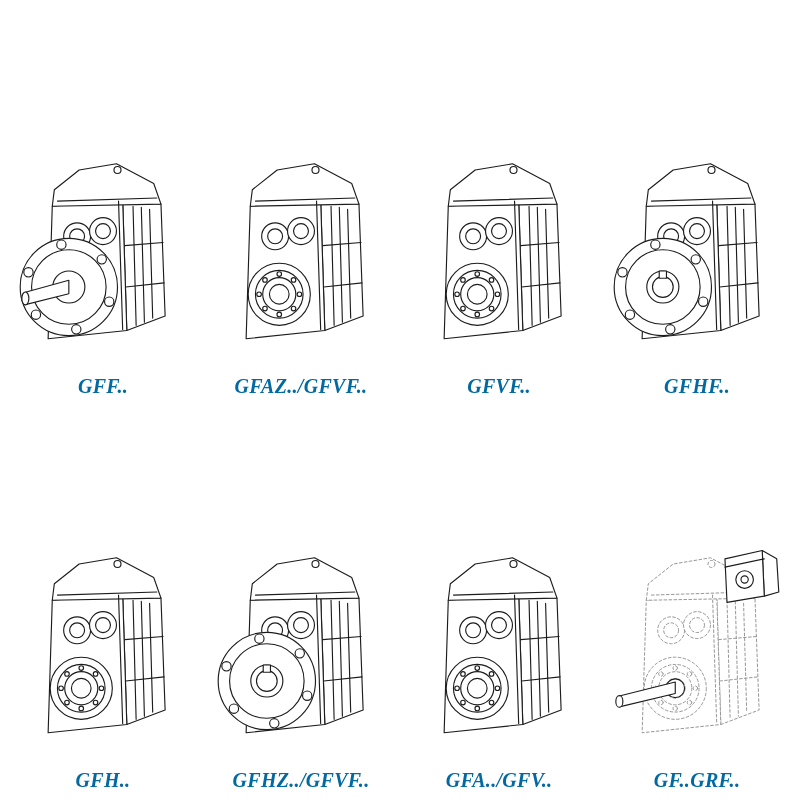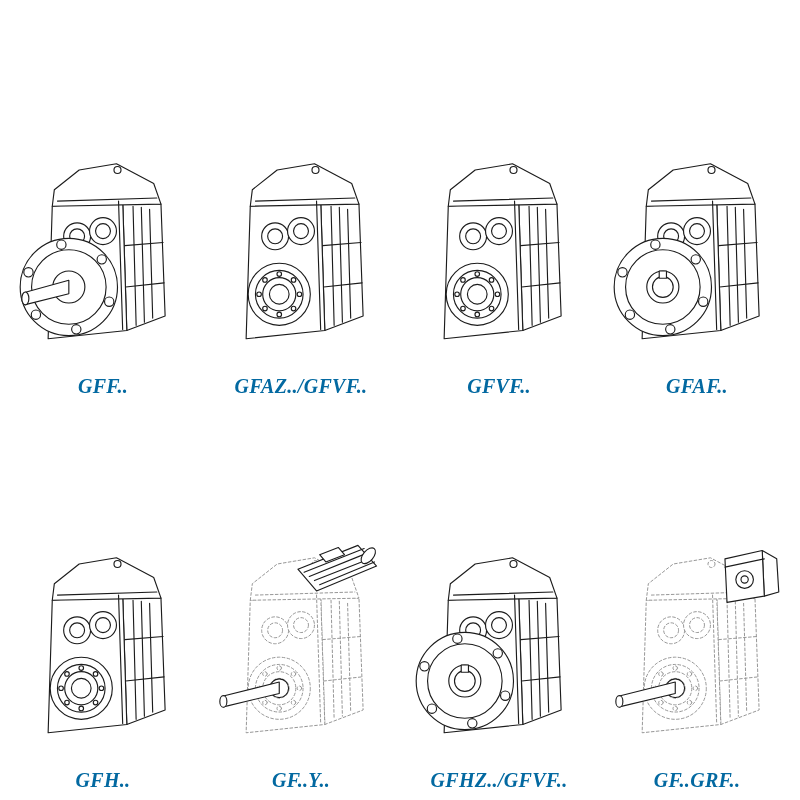--- a/index.html
+++ b/index.html
@@ -178,69 +178,65 @@
     <div class="drawwrap">
       <svg class="draw" viewBox="0 0 170 210" role="img" aria-label="gearbox-solid-output-flange-hollow-shaft">
         <g class="solid">
             <use href="#hsg"></use>
             <use href="#topc"></use>
             <use href="#flg"></use>
             <use href="#flgH"></use>
           </g>
       </svg>
     </div>
-    <figcaption class="caption">GFAF..</figcaption>
+    <figcaption class="caption">GFHF..</figcaption>
   </figure>
 
   <figure class="cell">
     <div class="drawwrap">
       <svg class="draw" viewBox="0 0 170 210" role="img" aria-label="gearbox-solid-hollow-output-shaft">
         <g class="solid">
             <use href="#hsg"></use>
             <use href="#topc"></use>
             <use href="#rings"></use>
           </g>
       </svg>
     </div>
     <figcaption class="caption">GFH..</figcaption>
   </figure>
 
 
 
-  <figure class="cell">
-    <div class="drawwrap">
-      <svg class="draw" viewBox="0 0 170 210" role="img" aria-label="gearbox-phantom-with-mounted-motor">
-        <g class="dash">
-            <use href="#hsg"></use>
-            <use href="#topc"></use>
-            <use href="#rings"></use>
-          </g>
-        <g class="solid">
-            <use href="#motor"></use>
-            <use href="#outshaft"></use>
-          </g>
-      </svg>
-    </div>
-    <figcaption class="caption">GF..Y..</figcaption>
-  </figure>
 
   <figure class="cell">
     <div class="drawwrap">
       <svg class="draw" viewBox="0 0 170 210" role="img" aria-label="gearbox-solid-output-flange-hollow-shaft">
         <g class="solid">
             <use href="#hsg"></use>
             <use href="#topc"></use>
             <use href="#flg"></use>
             <use href="#flgH"></use>
           </g>
       </svg>
     </div>
     <figcaption class="caption">GFHZ../GFVF..</figcaption>
   </figure>
 
+  <figure class="cell">
+    <div class="drawwrap">
+      <svg class="draw" viewBox="0 0 170 210" role="img" aria-label="gearbox-solid-hollow-output-shaft">
+        <g class="solid">
+            <use href="#hsg"></use>
+            <use href="#topc"></use>
+            <use href="#rings"></use>
+          </g>
+      </svg>
+    </div>
+    <figcaption class="caption">GFA../GFV..</figcaption>
+  </figure>
 
   <figure class="cell">
     <div class="drawwrap">
       <svg class="draw" viewBox="0 0 170 210" role="img" aria-label="gearbox-phantom-with-input-adapter-box">
         <g class="dash">
             <use href="#hsg"></use>
             <use href="#topc"></use>
             <use href="#rings"></use>
           </g>
         <g class="solid">

